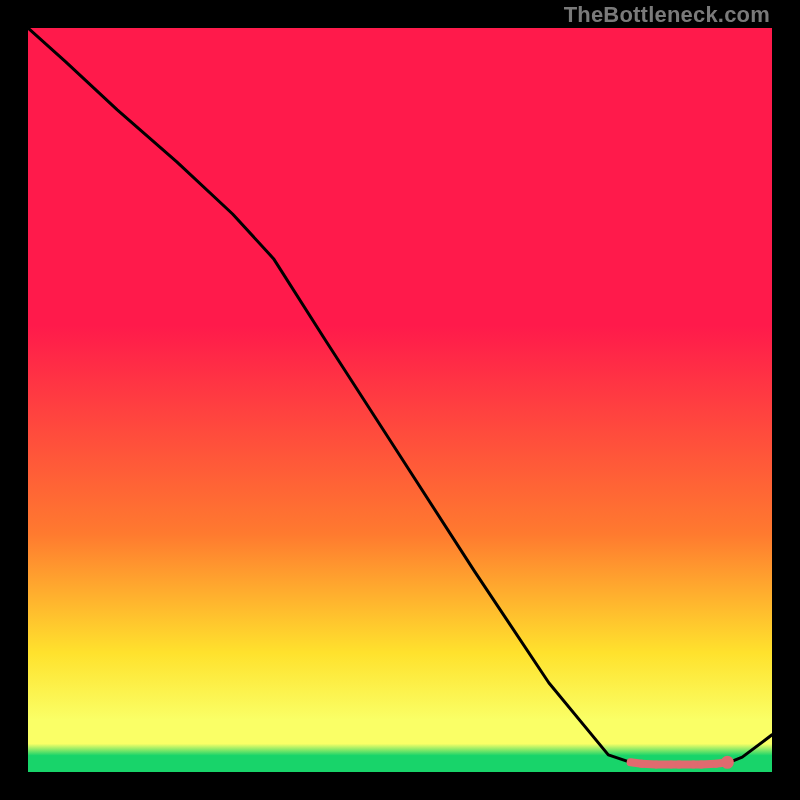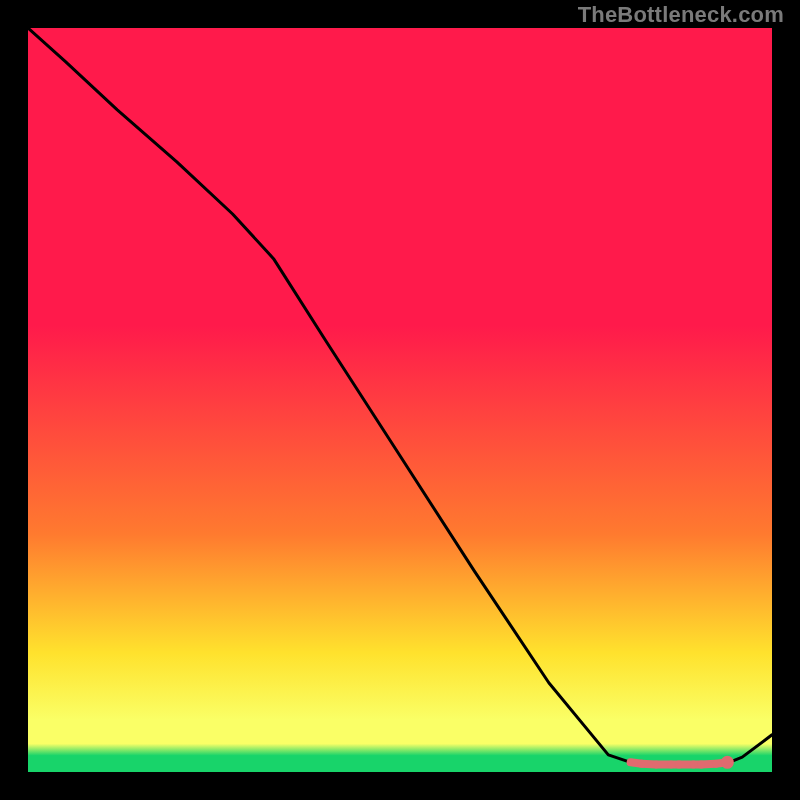--- a/index.html
+++ b/index.html
@@ -13,21 +13,21 @@
   }
   .stage {
     position: relative;
     width: 800px;
     height: 800px;
     background: #000000;
   }
   .watermark {
     position: absolute;
     top: 2px;
-    right: 16px;
+    right: 30px;
     font-size: 22px;
     font-weight: 600;
     color: #7a7a7a;
     letter-spacing: 0.2px;
     user-select: none;
   }
   .plot {
     position: absolute;
     left: 28px;
     top: 28px;

